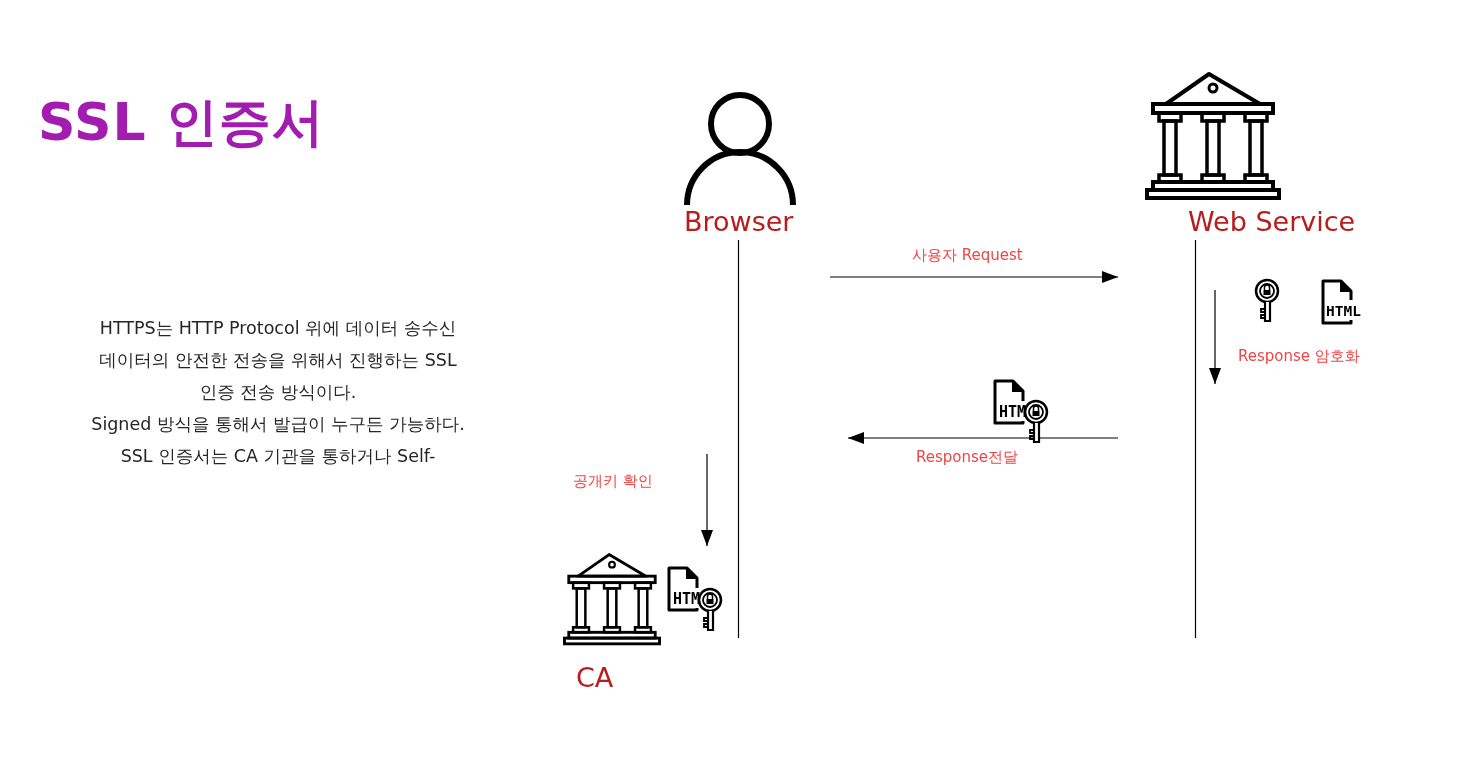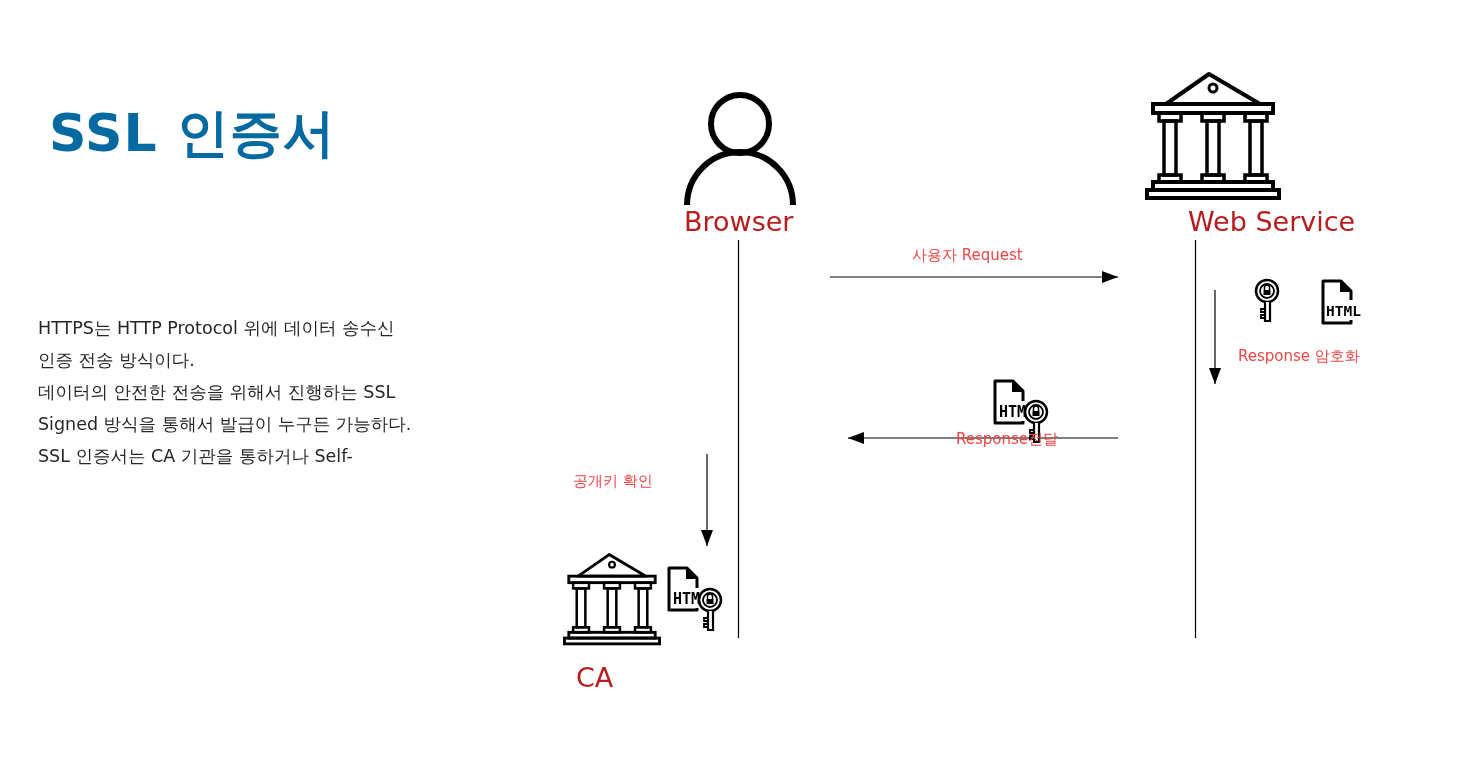--- a/index.html
+++ b/index.html
@@ -14,35 +14,35 @@
       overflow: hidden;
       font-family: "DejaVu Sans", "Liberation Sans", sans-serif;
       color: #000000;
     }
     .title {
       position: absolute;
       left: 38px;
       top: 88px;
       font-size: 52px;
       font-weight: bold;
-      color: #0369a1;
+      color: #a21caf;
       letter-spacing: 1px;
-      margin: 11px;
+      margin: 0;
       white-space: nowrap;
     }
     .desc {
       position: absolute;
       left: 38px;
       top: 312px;
       width: 480px;
       font-size: 17.5px;
       line-height: 32px;
       color: #262626;
     }
-    .desc div { white-space: nowrap; }
+    .desc div { white-space: nowrap; text-align: center; }
     .actor-label {
       position: absolute;
       font-size: 27px;
       color: #b91c1c;
       white-space: nowrap;
     }
     .msg-label {
       position: absolute;
       font-size: 15px;
       color: #ef4444;
@@ -54,22 +54,22 @@
       top: 0;
     }
   </style>
 </head>
 <body>
 
 <h1 class="title">SSL 인증서</h1>
 
 <div class="desc">
   <div>HTTPS는 HTTP Protocol 위에 데이터 송수신</div>
+  <div>데이터의 안전한 전송을 위해서 진행하는 SSL</div>
   <div>인증 전송 방식이다.</div>
-  <div>데이터의 안전한 전송을 위해서 진행하는 SSL</div>
   <div>Signed 방식을 통해서 발급이 누구든 가능하다.</div>
   <div>SSL 인증서는 CA 기관을 통하거나 Self-</div>
 </div>
 
 <svg class="diagram" width="1460" height="778" viewBox="0 0 1460 778">
   <defs>
     <marker id="arrowhead" markerWidth="10" markerHeight="10" refX="9" refY="5" orient="auto" markerUnits="userSpaceOnUse">
       <path d="M0,0 L10,5 L0,10 z" fill="#000"></path>
     </marker>
     <marker id="arrowhead-lg" markerWidth="16" markerHeight="12" refX="16" refY="6" orient="auto" markerUnits="userSpaceOnUse">
@@ -156,14 +156,14 @@
       <use href="#key"></use>
     </g>
 </svg>
 
 <div class="actor-label" style="left:684px; top:206px;">Browser</div>
 <div class="actor-label" style="left:1188px; top:206px;">Web Service</div>
 <div class="actor-label" style="left:576px; top:662px;">CA</div>
 
 <div class="msg-label" style="left:912px; top:246px;">사용자 Request</div>
 <div class="msg-label" style="left:1238px; top:347px;">Response 암호화</div>
-<div class="msg-label" style="left:916px; top:430px;margin-left:40px;">Response전달</div>
+<div class="msg-label" style="left:916px; top:448px;">Response전달</div>
 <div class="msg-label" style="left:573px; top:472px;">공개키 확인</div>
 
 </body></html>

